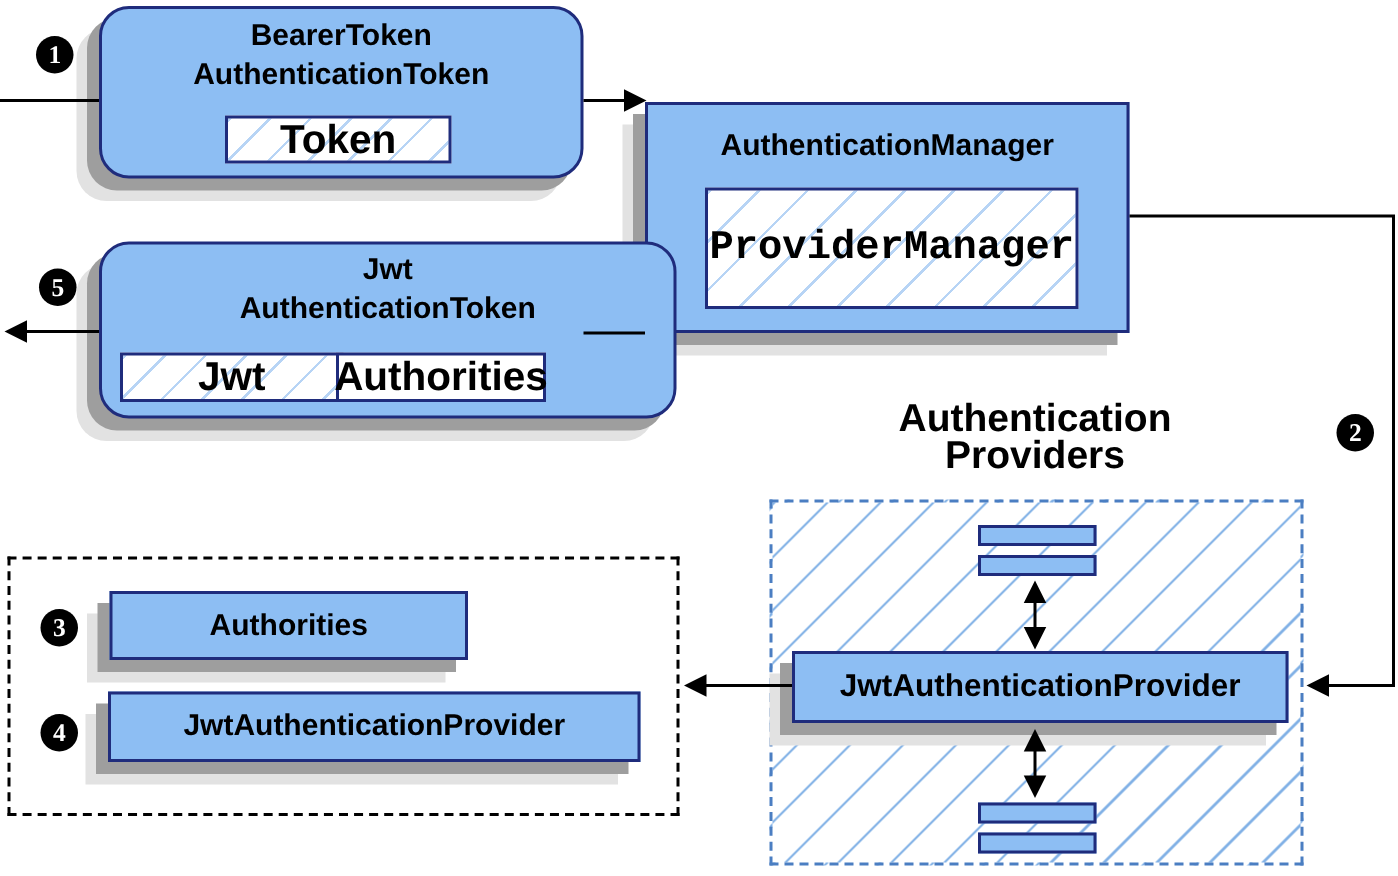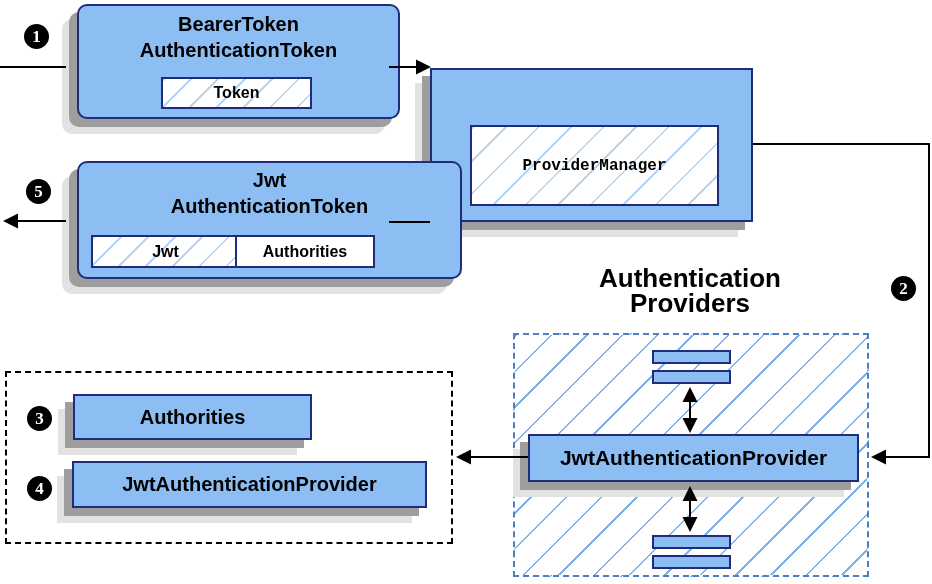--- a/index.html
+++ b/index.html
@@ -23,35 +23,35 @@
   }
   
   .node{
     position:absolute;
     background:var(--node-fill);
     border:2.5px solid var(--node-border);
     box-sizing:border-box;
     box-shadow:-8px 8px 0 0 var(--shadow-dark), -15px 15px 0 0 var(--shadow-light);
     z-index:2;
   }
-  .rounded{border-radius:10px;margin-left:11px;}
+  .rounded{border-radius:20px;}
   .node-title{
     font-weight:bold;
     font-size:20px;
     line-height:26px;
     text-align:center;
     padding-top:5px;
   }
   .chip{
     position:absolute;
     box-sizing:border-box;
     border:2px solid var(--node-border);
     background-color:#fff;
     display:flex;align-items:center;justify-content:center;
-    font-weight:bold;font-size:16px;
+    font-weight:bold;font-size:27px;
   }
   .hatch-sm{
     background-image:repeating-linear-gradient(135deg, var(--hatch-light) 0 1.8px, transparent 1.8px 19px);
     background-color:#fff;
   }
   .hatch-md{
     background-image:repeating-linear-gradient(135deg, var(--hatch-light) 0 1.8px, transparent 1.8px 23px);
     background-color:#fff;
   }
   .center-flex{display:flex;align-items:center;justify-content:center;}
@@ -166,20 +166,21 @@
 
   <div class="node rounded" style="left:66px;top:4px;width:323px;height:115px;">
     <div class="node-title">
       <div>BearerToken</div>
       <div>AuthenticationToken</div>
     </div>
     <div class="chip hatch-sm" style="left:82px;top:71px;width:151px;height:32px;">Token</div>
   </div>
 
   <div class="node" style="left:430px;top:68px;width:323px;height:154px;">
+    <div class="node-title" style="padding-top:14px;">AuthenticationManager</div>
     <div class="chip hatch-md" style="left:38px;top:55px;width:249px;height:81px;font-family:Liberation Mono, monospace;">ProviderManager</div>
   </div>
 
   <div class="node rounded" style="left:66px;top:161px;width:385px;height:118px;">
     <div class="node-title" style="padding-top:4px;">
       <div>Jwt</div>
       <div>AuthenticationToken</div>
     </div>
     <div class="chip hatch-sm" style="left:12px;top:72px;width:149px;height:33px;">Jwt</div>
     <div class="chip" style="left:156px;top:72px;width:140px;height:33px;">Authorities</div>

